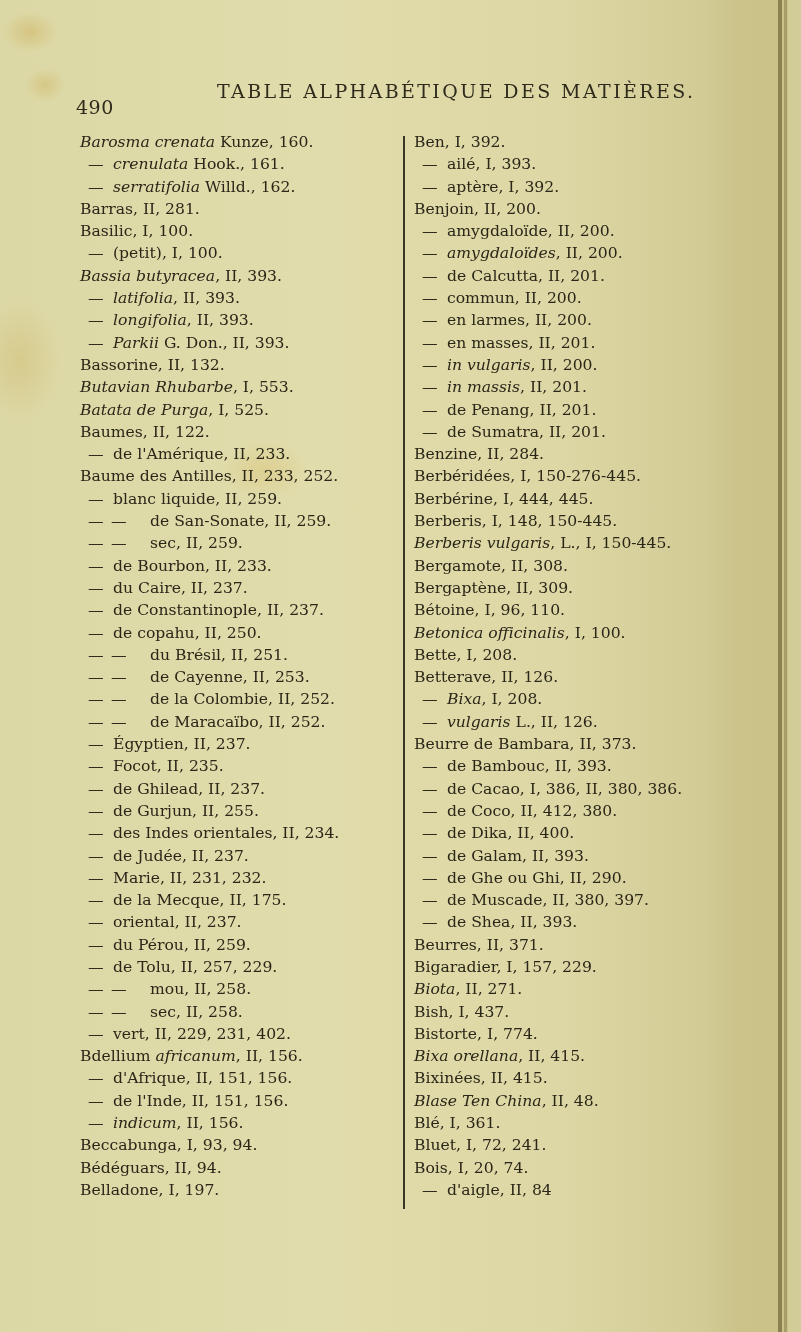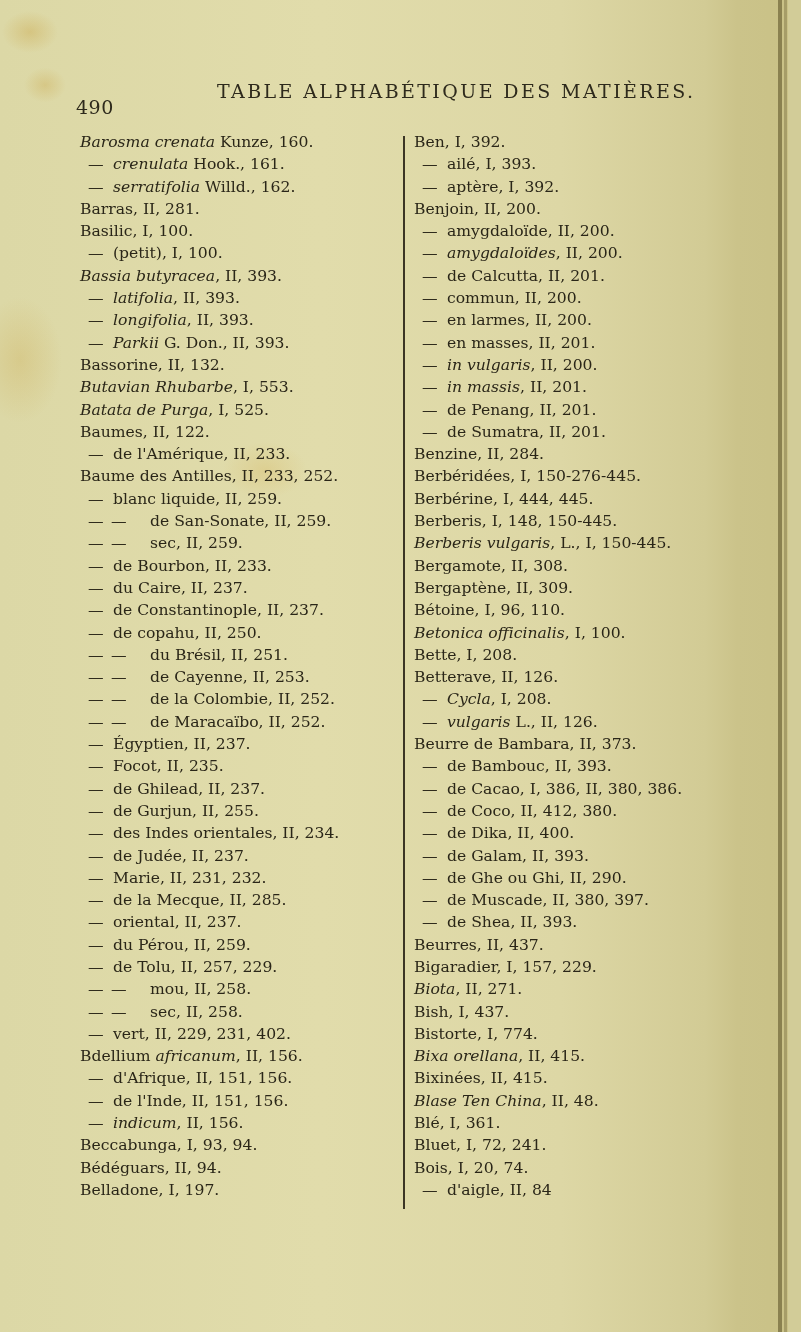--- a/index.html
+++ b/index.html
@@ -90,21 +90,21 @@
       <div class="entry"><span class="dash" style="width: 23px; margin-left: 8px;">—</span><span class="dash" style="width: 23px;">—</span><span style="display: inline-block; width: 16px;"></span><span>de Cayenne, II, 253.</span></div>
       <div class="entry"><span class="dash" style="width: 23px; margin-left: 8px;">—</span><span class="dash" style="width: 23px;">—</span><span style="display: inline-block; width: 16px;"></span><span>de la Colombie, II, 252.</span></div>
       <div class="entry"><span class="dash" style="width: 23px; margin-left: 8px;">—</span><span class="dash" style="width: 23px;">—</span><span style="display: inline-block; width: 16px;"></span><span>de Maracaïbo, II, 252.</span></div>
       <div class="entry"><span class="dash" style="width: 23px; margin-left: 8px;">—</span><span style="display: inline-block; width: 2px;"></span><span>Égyptien, II, 237.</span></div>
       <div class="entry"><span class="dash" style="width: 23px; margin-left: 8px;">—</span><span style="display: inline-block; width: 2px;"></span><span>Focot, II, 235.</span></div>
       <div class="entry"><span class="dash" style="width: 23px; margin-left: 8px;">—</span><span style="display: inline-block; width: 2px;"></span><span>de Ghilead, II, 237.</span></div>
       <div class="entry"><span class="dash" style="width: 23px; margin-left: 8px;">—</span><span style="display: inline-block; width: 2px;"></span><span>de Gurjun, II, 255.</span></div>
       <div class="entry"><span class="dash" style="width: 23px; margin-left: 8px;">—</span><span style="display: inline-block; width: 2px;"></span><span>des Indes orientales, II, 234.</span></div>
       <div class="entry"><span class="dash" style="width: 23px; margin-left: 8px;">—</span><span style="display: inline-block; width: 2px;"></span><span>de Judée, II, 237.</span></div>
       <div class="entry"><span class="dash" style="width: 23px; margin-left: 8px;">—</span><span style="display: inline-block; width: 2px;"></span><span>Marie, II, 231, 232.</span></div>
-      <div class="entry"><span class="dash" style="width: 23px; margin-left: 8px;">—</span><span style="display: inline-block; width: 2px;"></span><span>de la Mecque, II, 285.</span></div>
+      <div class="entry"><span class="dash" style="width: 23px; margin-left: 8px;">—</span><span style="display: inline-block; width: 2px;"></span><span>de la Mecque, II, 175.</span></div>
       <div class="entry"><span class="dash" style="width: 23px; margin-left: 8px;">—</span><span style="display: inline-block; width: 2px;"></span><span>oriental, II, 237.</span></div>
       <div class="entry"><span class="dash" style="width: 23px; margin-left: 8px;">—</span><span style="display: inline-block; width: 2px;"></span><span>du Pérou, II, 259.</span></div>
       <div class="entry"><span class="dash" style="width: 23px; margin-left: 8px;">—</span><span style="display: inline-block; width: 2px;"></span><span>de Tolu, II, 257, 229.</span></div>
       <div class="entry"><span class="dash" style="width: 23px; margin-left: 8px;">—</span><span class="dash" style="width: 23px;">—</span><span style="display: inline-block; width: 16px;"></span><span>mou, II, 258.</span></div>
       <div class="entry"><span class="dash" style="width: 23px; margin-left: 8px;">—</span><span class="dash" style="width: 23px;">—</span><span style="display: inline-block; width: 16px;"></span><span>sec, II, 258.</span></div>
       <div class="entry"><span class="dash" style="width: 23px; margin-left: 8px;">—</span><span style="display: inline-block; width: 2px;"></span><span>vert, II, 229, 231, 402.</span></div>
       <div class="entry"><span>Bdellium </span><i>africanum</i><span>, II, 156.</span></div>
       <div class="entry"><span class="dash" style="width: 23px; margin-left: 8px;">—</span><span style="display: inline-block; width: 2px;"></span><span>d'Afrique, II, 151, 156.</span></div>
       <div class="entry"><span class="dash" style="width: 23px; margin-left: 8px;">—</span><span style="display: inline-block; width: 2px;"></span><span>de l'Inde, II, 151, 156.</span></div>
       <div class="entry"><span class="dash" style="width: 23px; margin-left: 8px;">—</span><span style="display: inline-block; width: 2px;"></span><i>indicum</i><span>, II, 156.</span></div>
@@ -132,32 +132,32 @@
       <div class="entry"><span>Berbéridées, I, 150-276-445.</span></div>
       <div class="entry"><span>Berbérine, I, 444, 445.</span></div>
       <div class="entry"><span>Berberis, I, 148, 150-445.</span></div>
       <div class="entry"><i>Berberis vulgaris</i><span>, L., I, 150-445.</span></div>
       <div class="entry"><span>Bergamote, II, 308.</span></div>
       <div class="entry"><span>Bergaptène, II, 309.</span></div>
       <div class="entry"><span>Bétoine, I, 96, 110.</span></div>
       <div class="entry"><i>Betonica officinalis</i><span>, I, 100.</span></div>
       <div class="entry"><span>Bette, I, 208.</span></div>
       <div class="entry"><span>Betterave, II, 126.</span></div>
-      <div class="entry"><span class="dash" style="width: 23px; margin-left: 8px;">—</span><span style="display: inline-block; width: 2px;"></span><i>Cycla</i><span>, I, 208.</span></div>
+      <div class="entry"><span class="dash" style="width: 23px; margin-left: 8px;">—</span><span style="display: inline-block; width: 2px;"></span><i>Bixa</i><span>, I, 208.</span></div>
       <div class="entry"><span class="dash" style="width: 23px; margin-left: 8px;">—</span><span style="display: inline-block; width: 2px;"></span><i>vulgaris</i><span> L., II, 126.</span></div>
       <div class="entry"><span>Beurre de Bambara, II, 373.</span></div>
       <div class="entry"><span class="dash" style="width: 23px; margin-left: 8px;">—</span><span style="display: inline-block; width: 2px;"></span><span>de Bambouc, II, 393.</span></div>
       <div class="entry"><span class="dash" style="width: 23px; margin-left: 8px;">—</span><span style="display: inline-block; width: 2px;"></span><span>de Cacao, I, 386, II, 380, 386.</span></div>
       <div class="entry"><span class="dash" style="width: 23px; margin-left: 8px;">—</span><span style="display: inline-block; width: 2px;"></span><span>de Coco, II, 412, 380.</span></div>
       <div class="entry"><span class="dash" style="width: 23px; margin-left: 8px;">—</span><span style="display: inline-block; width: 2px;"></span><span>de Dika, II, 400.</span></div>
       <div class="entry"><span class="dash" style="width: 23px; margin-left: 8px;">—</span><span style="display: inline-block; width: 2px;"></span><span>de Galam, II, 393.</span></div>
       <div class="entry"><span class="dash" style="width: 23px; margin-left: 8px;">—</span><span style="display: inline-block; width: 2px;"></span><span>de Ghe ou Ghi, II, 290.</span></div>
       <div class="entry"><span class="dash" style="width: 23px; margin-left: 8px;">—</span><span style="display: inline-block; width: 2px;"></span><span>de Muscade, II, 380, 397.</span></div>
       <div class="entry"><span class="dash" style="width: 23px; margin-left: 8px;">—</span><span style="display: inline-block; width: 2px;"></span><span>de Shea, II, 393.</span></div>
-      <div class="entry"><span>Beurres, II, 437.</span></div>
+      <div class="entry"><span>Beurres, II, 371.</span></div>
       <div class="entry"><span>Bigaradier, I, 157, 229.</span></div>
       <div class="entry"><i>Biota</i><span>, II, 271.</span></div>
       <div class="entry"><span>Bish, I, 437.</span></div>
       <div class="entry"><span>Bistorte, I, 774.</span></div>
       <div class="entry"><i>Bixa orellana</i><span>, II, 415.</span></div>
       <div class="entry"><span>Bixinées, II, 415.</span></div>
       <div class="entry"><i>Blase Ten China</i><span>, II, 48.</span></div>
       <div class="entry"><span>Blé, I, 361.</span></div>
       <div class="entry"><span>Bluet, I, 72, 241.</span></div>
       <div class="entry"><span>Bois, I, 20, 74.</span></div>

